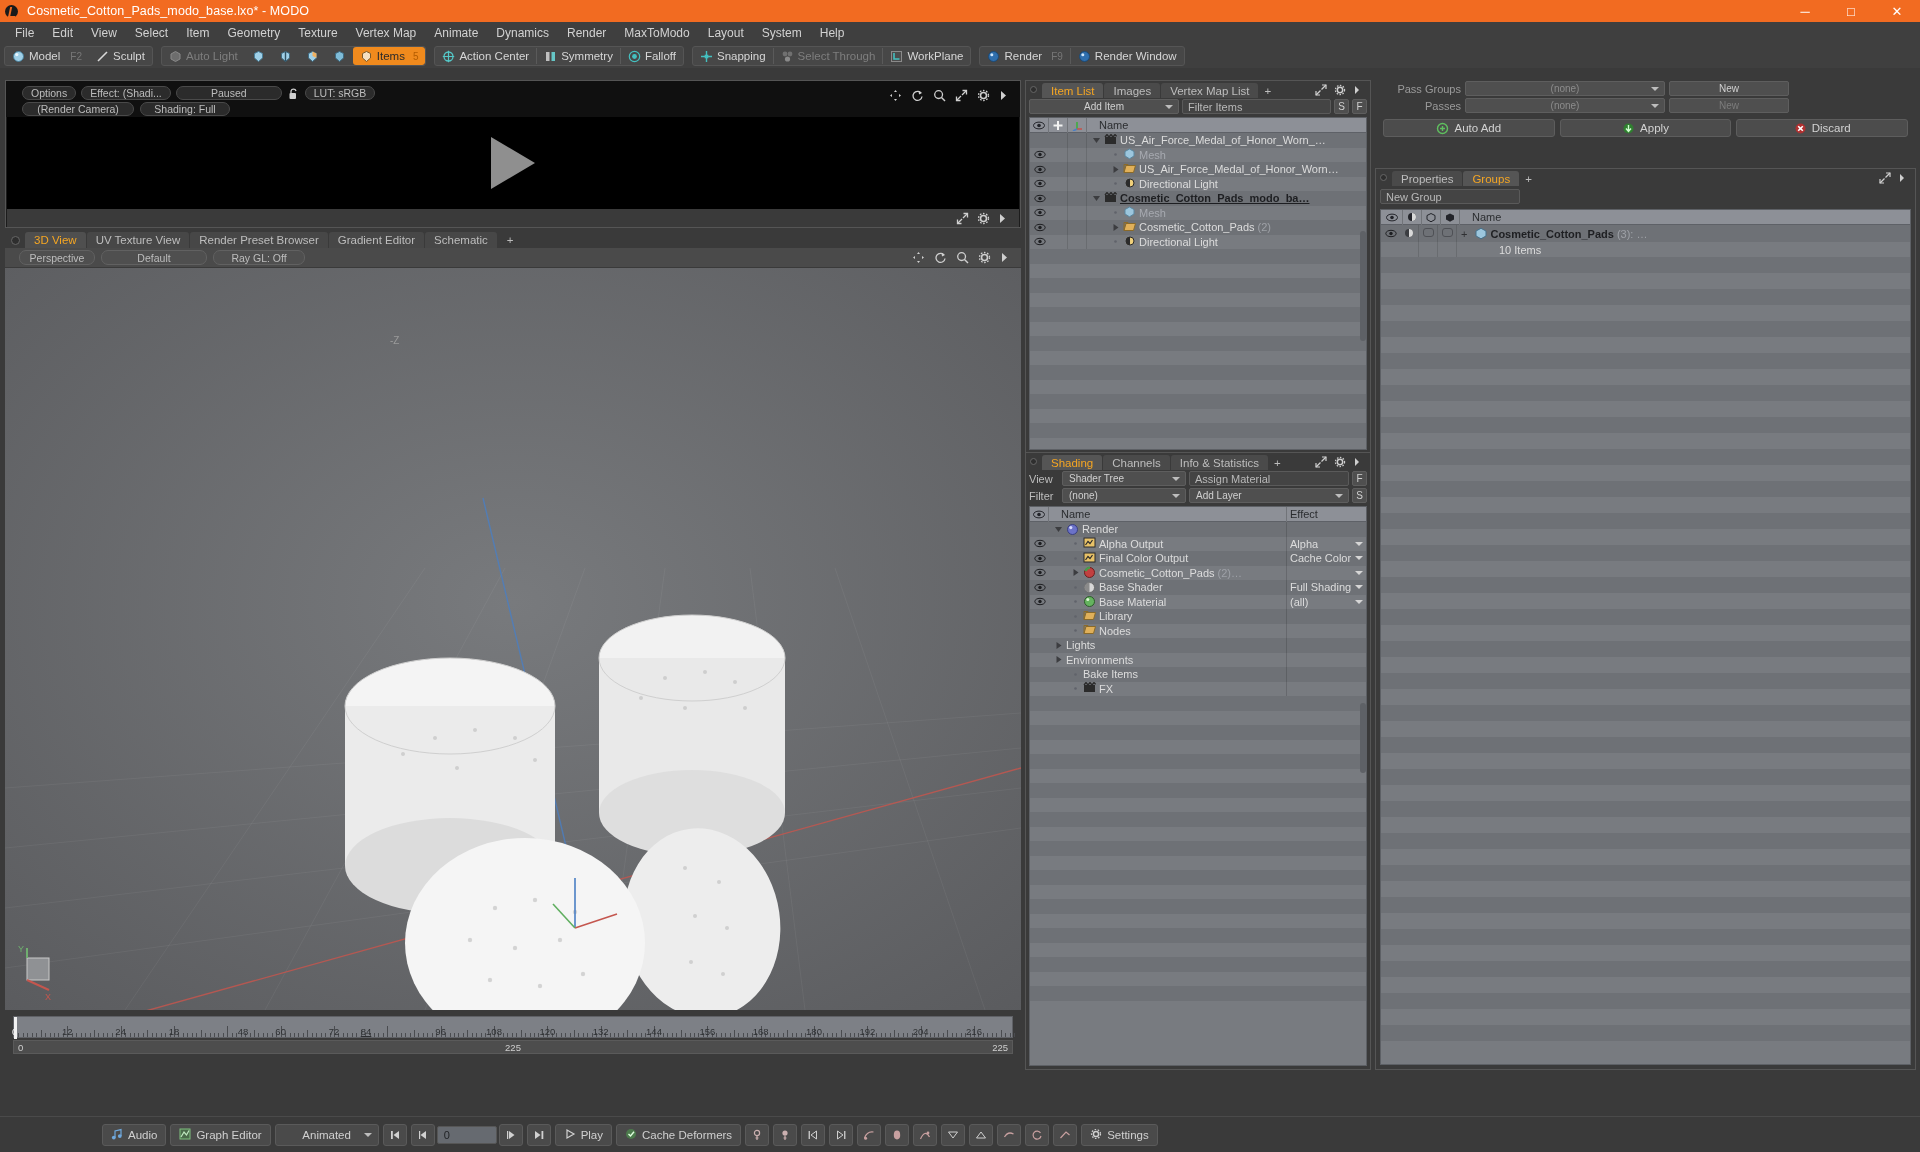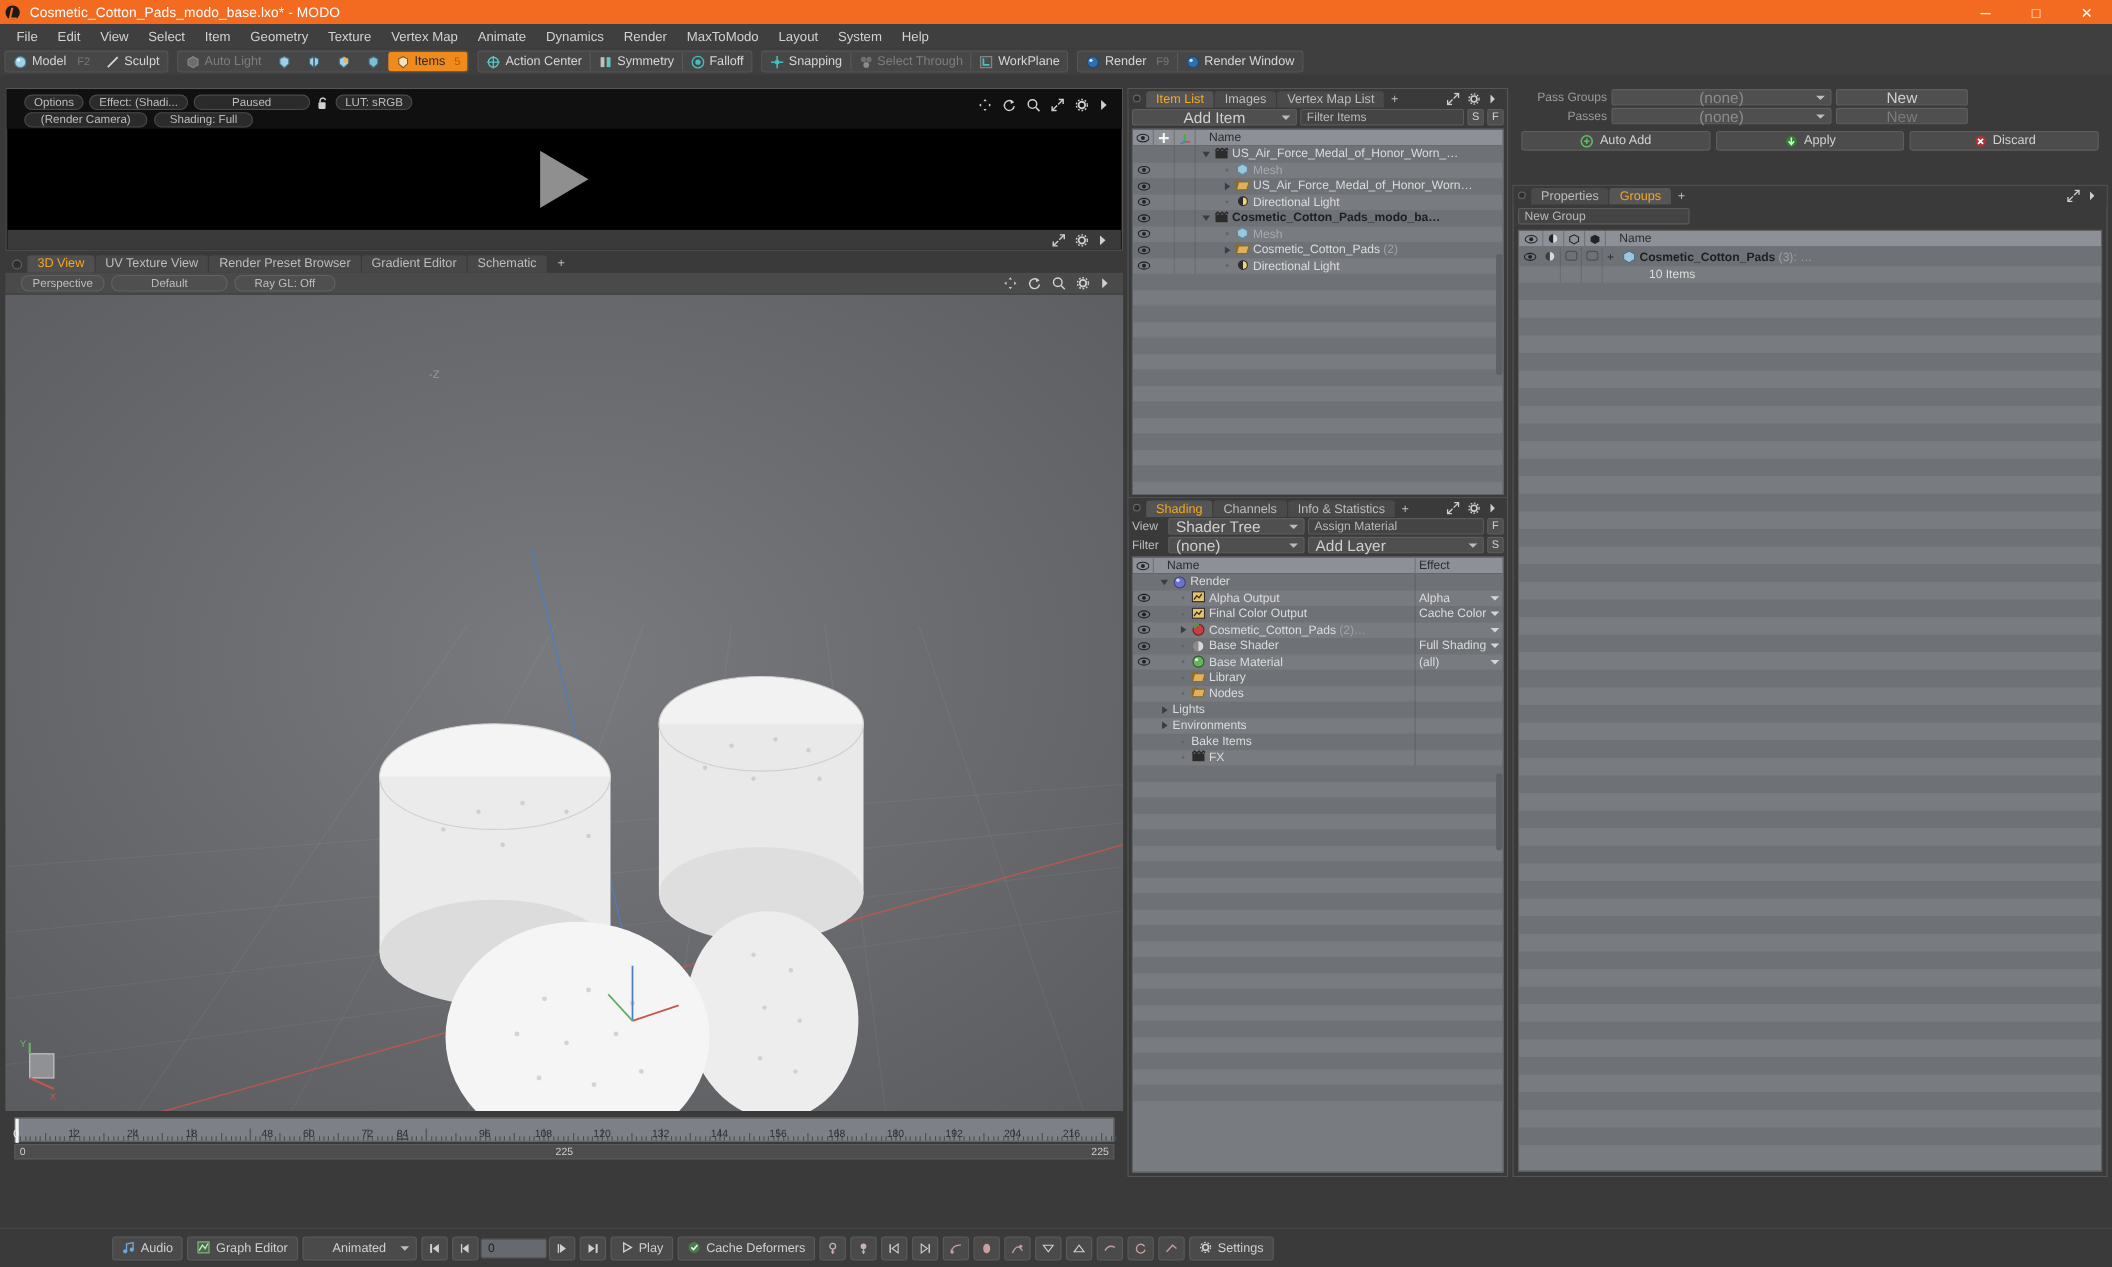--- a/index.html
+++ b/index.html
@@ -80,41 +80,41 @@
   .ptab{ height:15px; padding:0 9px; font-size:11.5px; color:#bdbdbd; background:#4a4a4a;
      border-radius:3px 3px 0 0; display:flex; align-items:center; }
   .ptab.act{ color:#f5a623; background:#555; }
   .ptab.plus{ color:#bdbdbd; background:transparent; padding:0 5px;}
   .ptabs .knob{ position:absolute; left:4px; top:5px; width:7px;height:7px;border-radius:50%;
      background:#2e2e2e; border:1px solid #666;}
   .ptabs .right{ position:absolute; right:4px; top:3px; display:flex; gap:6px; align-items:center;}
 
   .row-ctl{ display:flex; align-items:center; height:17px; gap:3px; padding:1px 3px; }
   .ddl{ flex:1; height:15px; background:#4f4f4f; border:1px solid #5e5e5e; border-radius:2px;
-     display:flex; align-items:center; justify-content:center; font-size:14px; color:#d0d0d0; position:relative;}
+     display:flex; align-items:center; justify-content:center; font-size:10px; color:#d0d0d0; position:relative;}
   .ddl .ar{ position:absolute; right:5px; top:5px; border-left:4px solid transparent;
      border-right:4px solid transparent; border-top:4px solid #bdbdbd;}
   .sqbtn{ width:15px; height:15px; background:#4f4f4f; border:1px solid #5e5e5e; border-radius:2px;
      display:flex; align-items:center; justify-content:center; font-size:10px; color:#d0d0d0;}
   .txtfield{ flex:1; height:15px; background:#444; border:1px solid #5a5a5a; border-radius:2px;
      display:flex; align-items:center; padding-left:5px; font-size:11px; color:#b9b9b9;}
   .lbl-sm{ font-size:11px; color:#bdbdbd; width:30px; flex:none;}
 
   .hdrrow{ display:flex; height:15px; background:#8d9097; border-bottom:1px solid #5e6167;
      align-items:center; font-size:11px; color:#2b2d30; }
   .hdrrow .c{ border-right:1px solid #717479; height:15px; display:flex; align-items:center;
      justify-content:center; }
   .treerow{ display:flex; height:14.5px; align-items:center; font-size:11px; color:#dcdcdc; }
   .treerow:nth-child(odd){ background:#6e7176; }
   .treerow:nth-child(even){ background:#787b80; }
   .treerow .eye{ width:19px; flex:none; display:flex; align-items:center; justify-content:center;}
   .treerow .col{ width:19px; flex:none; border-right:1px solid rgba(0,0,0,.12); height:100%;}
   .treerow .nm{ flex:1; display:flex; align-items:center; gap:3px; padding-left:4px; overflow:hidden;
      white-space:nowrap; }
-  .treerow .nm.b{ font-weight:bold; color:#1e1f22; }
+  .treerow .nm.b{ font-weight:bold; color:#1e1f22;text-decoration:underline; }
   .treerow .mut{ color:#a7aab0; }
   .treerow .cnt{ color:#9ea1a7; }
   .eff{ width:80px; flex:none; font-size:11px; color:#dcdcdc; display:flex; align-items:center;
      padding-left:3px; border-left:1px solid rgba(0,0,0,.15); position:relative; height:100%;}
   .eff .ar{ position:absolute; right:3px; top:5px; border-left:4px solid transparent;
      border-right:4px solid transparent; border-top:4px solid #d6d6d6;}
   .twist{ width:10px; flex:none; display:flex; align-items:center; justify-content:center; }
 
   
   .passrow{ display:flex; align-items:center; height:17px; gap:4px; padding:1px 6px; }
@@ -1500,21 +1500,21 @@
           </svg>
         </span>
       <span class="ico">
           <svg width="8" height="12">
             <path d="M2 2 L6 6 L2 10 Z" fill="#cfcfcf"></path>
           </svg>
         </span>
     </span>
   </div>
   <div style="padding:3px 4px 2px 4px;">
-    <div class="txtfield" style="width:156px">
+    <div class="txtfield" style="width:140px">
       <span>New Group</span>
     </div>
   </div>
   <div style="position:absolute;left:4px;right:4px;top:40px;bottom:4px;border:1px solid #5d6065;overflow:hidden;background:#787b80;">
     <div class="hdrrow">
       <span class="c" style="width:22px">
           <svg width="12" height="9">
             <ellipse cx="6" cy="4.5" rx="5.5" ry="3.4" fill="none" stroke="#23242a" stroke-width="1"></ellipse>
             <circle cx="6" cy="4.5" r="1.8" fill="#23242a"></circle>
           </svg>

